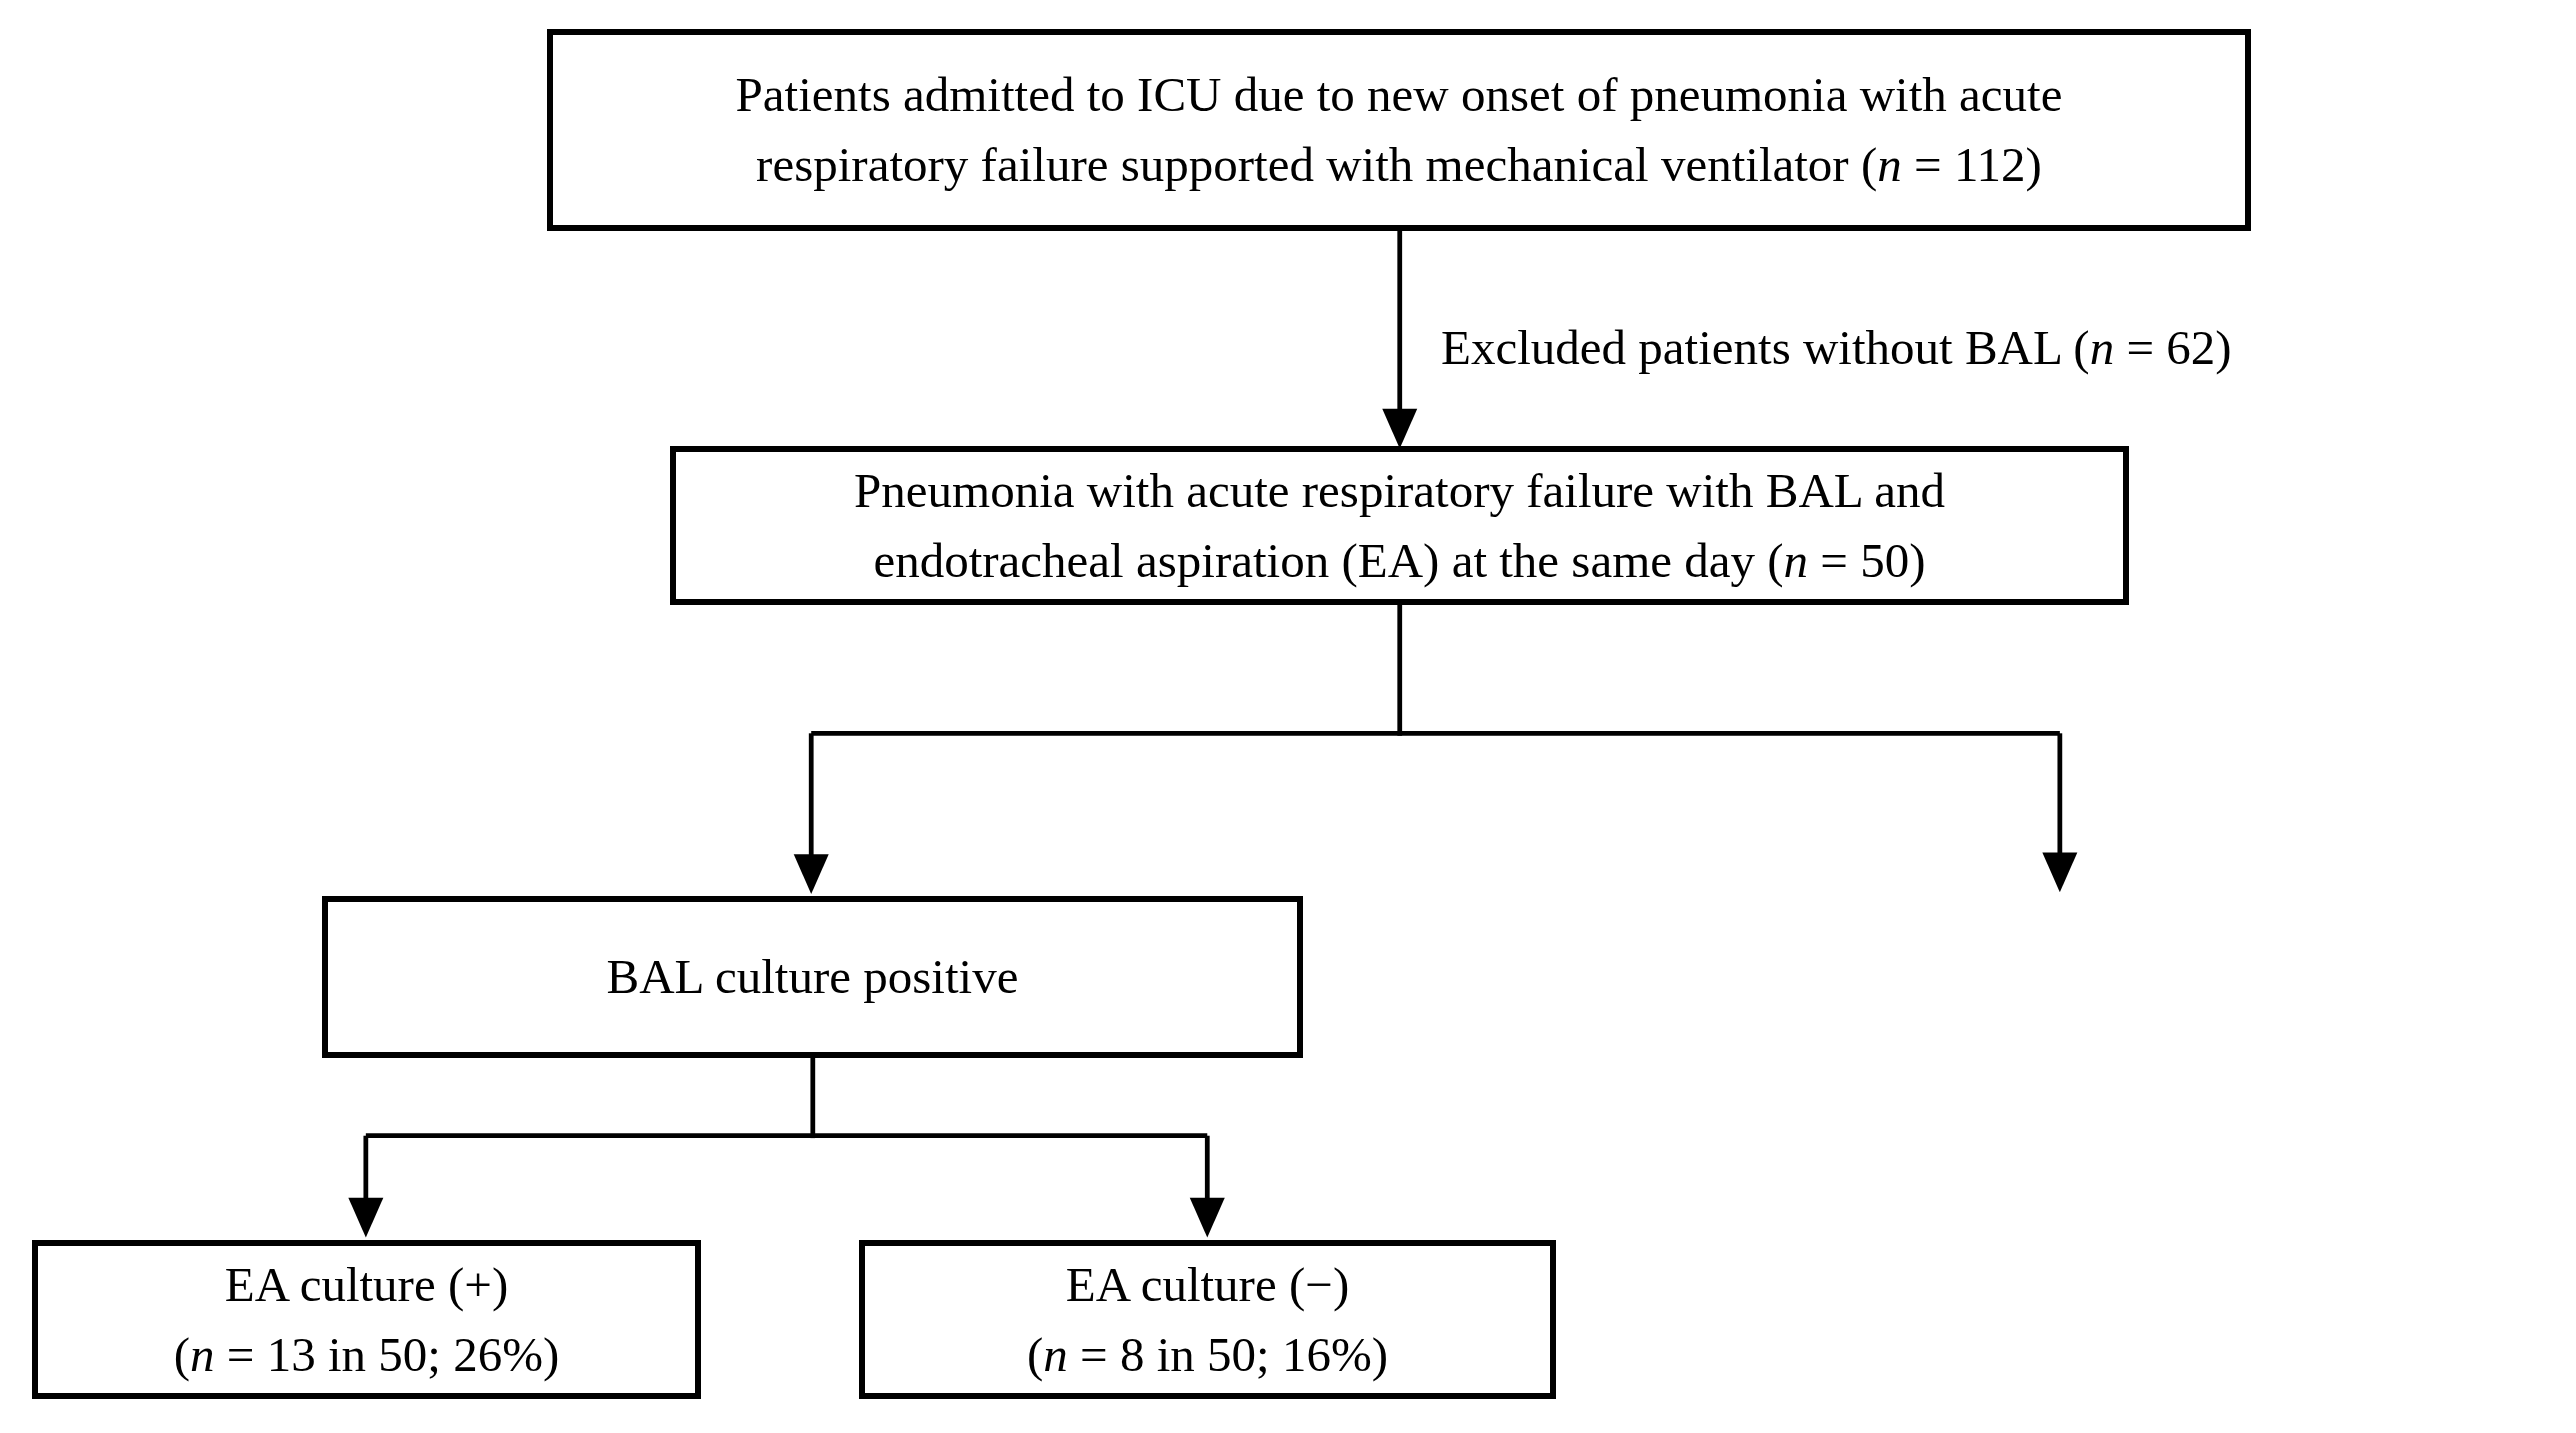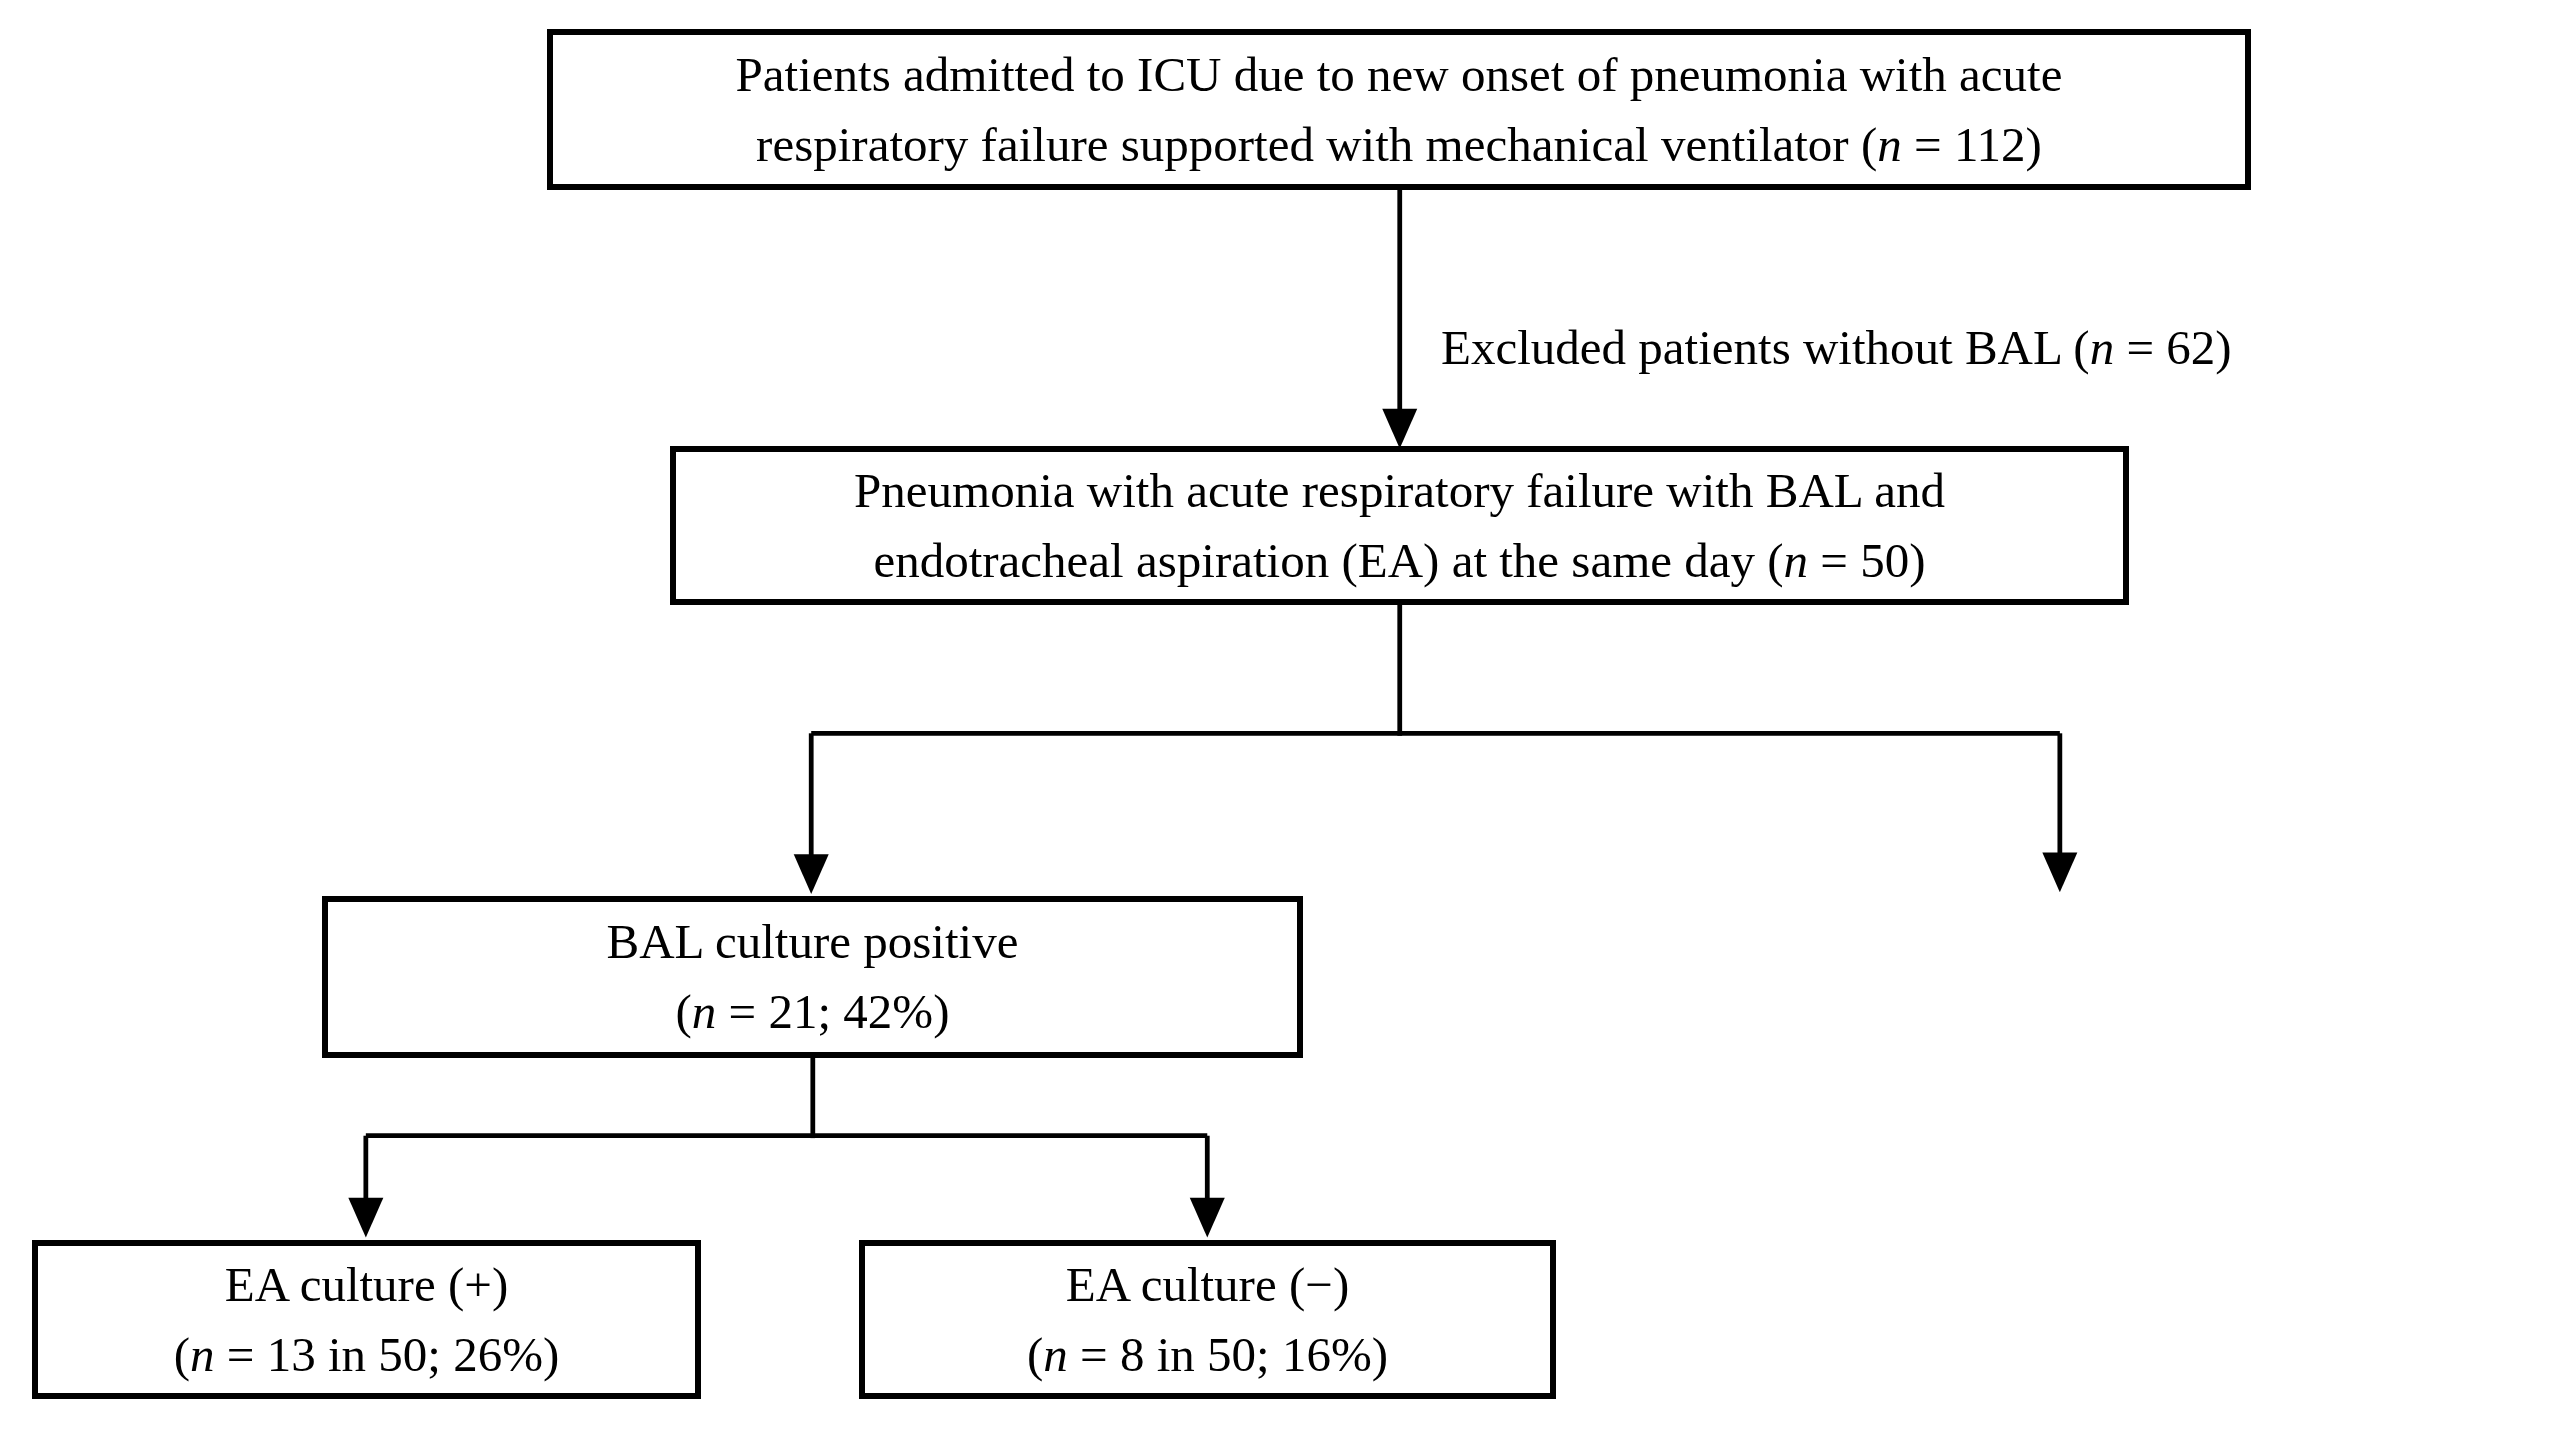--- a/index.html
+++ b/index.html
@@ -69,35 +69,34 @@
     <path d="M1022 1330 V1431" stroke="#000" stroke-width="6" fill="none"></path>
     <path d="M460 1428 H1518" stroke="#000" stroke-width="6" fill="none"></path>
 
     <path d="M460 1428 V1510" stroke="#000" stroke-width="6" fill="none"></path>
     <path d="M438 1506 H482 L460 1556 Z" fill="#000"></path>
 
     <path d="M1518 1428 V1510" stroke="#000" stroke-width="6" fill="none"></path>
     <path d="M1496 1506 H1540 L1518 1556 Z" fill="#000"></path>
   </svg>
 
-  <div class="node" style="left:547px; top:29px; width:1704px; height:161px;">
+  <div class="node" style="left:547px; top:29px; width:1704px; height:202px;">
     <span class="line">Patients admitted to ICU due to new onset of pneumonia with acute</span>
     <span class="line"><span>respiratory failure supported with mechanical ventilator (</span><i class="n">n</i><span> = 112)</span></span>
   </div>
 
   <div class="edge-label" style="left:1441px; top:300px;margin-top:16px;"><span>Excluded patients without BAL (</span><i class="n">n</i><span> = 62)</span></div>
 
   <div class="node" style="left:670px; top:446px; width:1459px; height:159px;">
     <span class="line">Pneumonia with acute respiratory failure with BAL and</span>
     <span class="line"><span>endotracheal aspiration (EA) at the same day (</span><i class="n">n</i><span> = 50)</span></span>
   </div>
 
   <div class="node" style="left:322px; top:896px; width:981px; height:162px;">
     <span class="line">BAL culture positive</span>
-    <span class="line"><span>(</span><i class="n">n</i><span> = 21; 42%)</span></span>
   </div>
 
 
   <div class="node" style="left:32px; top:1240px; width:669px; height:159px;align-items:center;">
     <span class="line">EA culture (+)</span>
     <span class="line"><span>(</span><i class="n">n</i><span> = 13 in 50; 26%)</span></span>
   </div>
 
   <div class="node" style="left:859px; top:1240px; width:697px; height:159px;">
     <span class="line">EA culture (−)</span>

